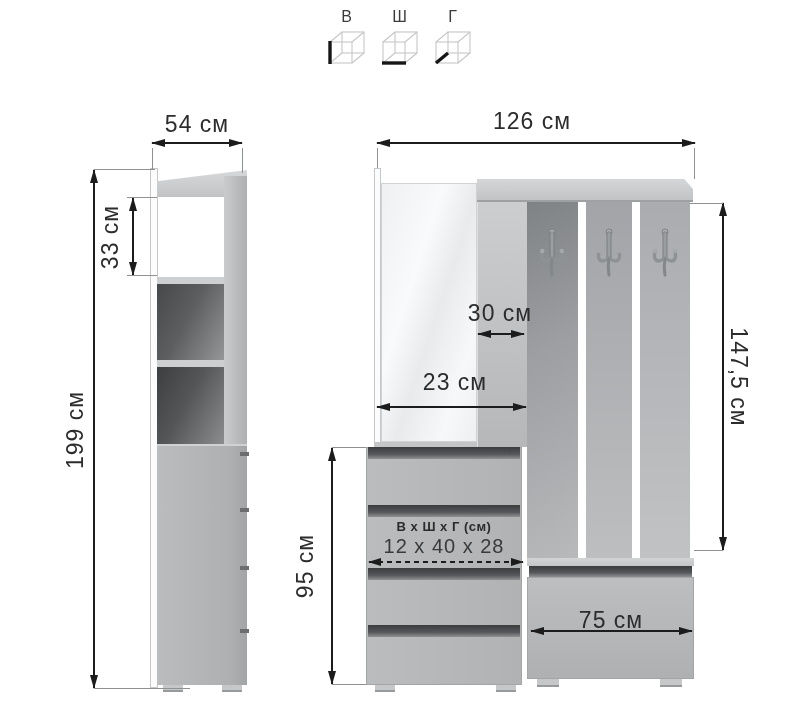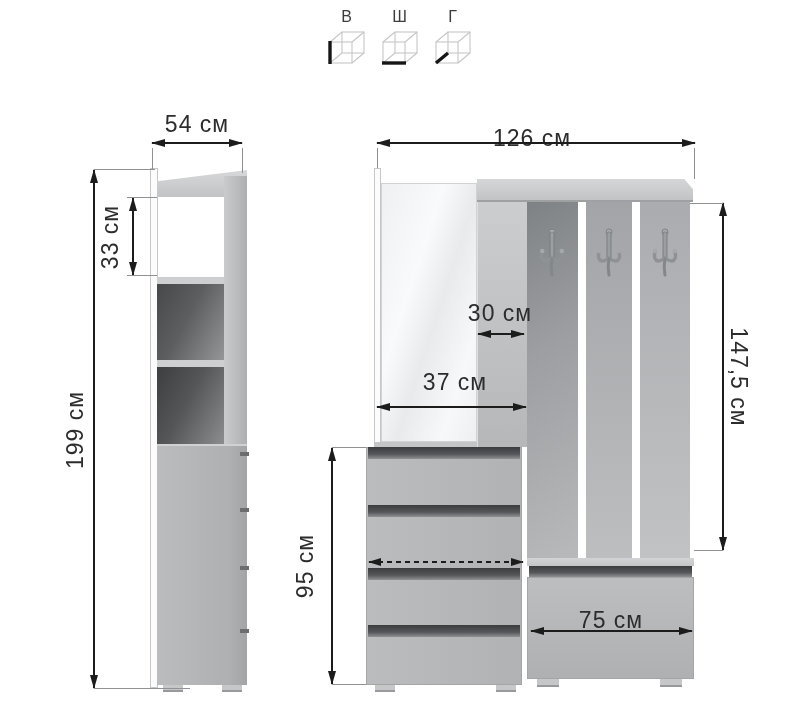--- a/index.html
+++ b/index.html
@@ -208,34 +208,36 @@
        background:linear-gradient(90deg,#babcbe 0%,#b0b2b4 100%);
        border:1px solid #a3a5a7;box-sizing:border-box;"></div>
   <div class="abs groove" style="left:368px;top:447px;width:152px;height:12px;"></div>
   <div class="abs groove" style="left:368px;top:505px;width:152px;height:12px;"></div>
   <div class="abs groove" style="left:368px;top:568px;width:152px;height:12px;"></div>
   <div class="abs groove" style="left:368px;top:625px;width:152px;height:12px;"></div>
   <div class="abs foot" style="left:375px;top:685px;width:20px;height:7px;"></div>
   <div class="abs foot" style="left:496px;top:685px;width:20px;height:7px;"></div>
 
   <div class="abs" style="left:366px;top:519px;width:156px;text-align:center;">
+    <div class="badge-title">В х Ш х Г (см)</div>
+    <div class="badge-value">12 х 40 х 28</div>
   </div>
 
   <div class="dasharrow" style="left:369px;top:561px;width:154px;"></div>
 </div>
 
-<div class="dimlabel" style="left:452px;top:125px;width:160px;">126 см</div>
+<div class="dimlabel" style="left:452px;top:108px;width:160px;">126 см</div>
 <div class="harrow" style="left:377px;top:142px;width:318px;"></div>
 <div class="ext" style="left:377px;top:148px;width:1px;height:20px;"></div>
 <div class="ext" style="left:694px;top:148px;width:1px;height:31px;"></div>
 
 <div class="dimlabel" style="left:448px;top:300px;width:104px;">30 см</div>
 <div class="harrow" style="left:478px;top:333px;width:46px;"></div>
 
-<div class="dimlabel" style="left:395px;top:369px;width:120px;">37 см</div>
+<div class="dimlabel" style="left:395px;top:369px;width:120px;">23 см</div>
 <div class="harrow" style="left:377px;top:406px;width:149px;"></div>
 
 <div class="dimlabel rot-cw" style="left:654px;top:364px;width:170px;">147,5 см</div>
 <div class="varrow" style="left:722px;top:203px;height:347px;"></div>
 <div class="ext" style="left:690px;top:203px;width:33px;height:1px;"></div>
 <div class="ext" style="left:694px;top:550px;width:29px;height:1px;"></div>
 
 <div class="dimlabel rot-ccw" style="left:245px;top:553px;width:120px;">95 см</div>
 <div class="varrow" style="left:331px;top:448px;height:236px;"></div>
 <div class="ext" style="left:332px;top:447px;width:34px;height:1px;"></div>

